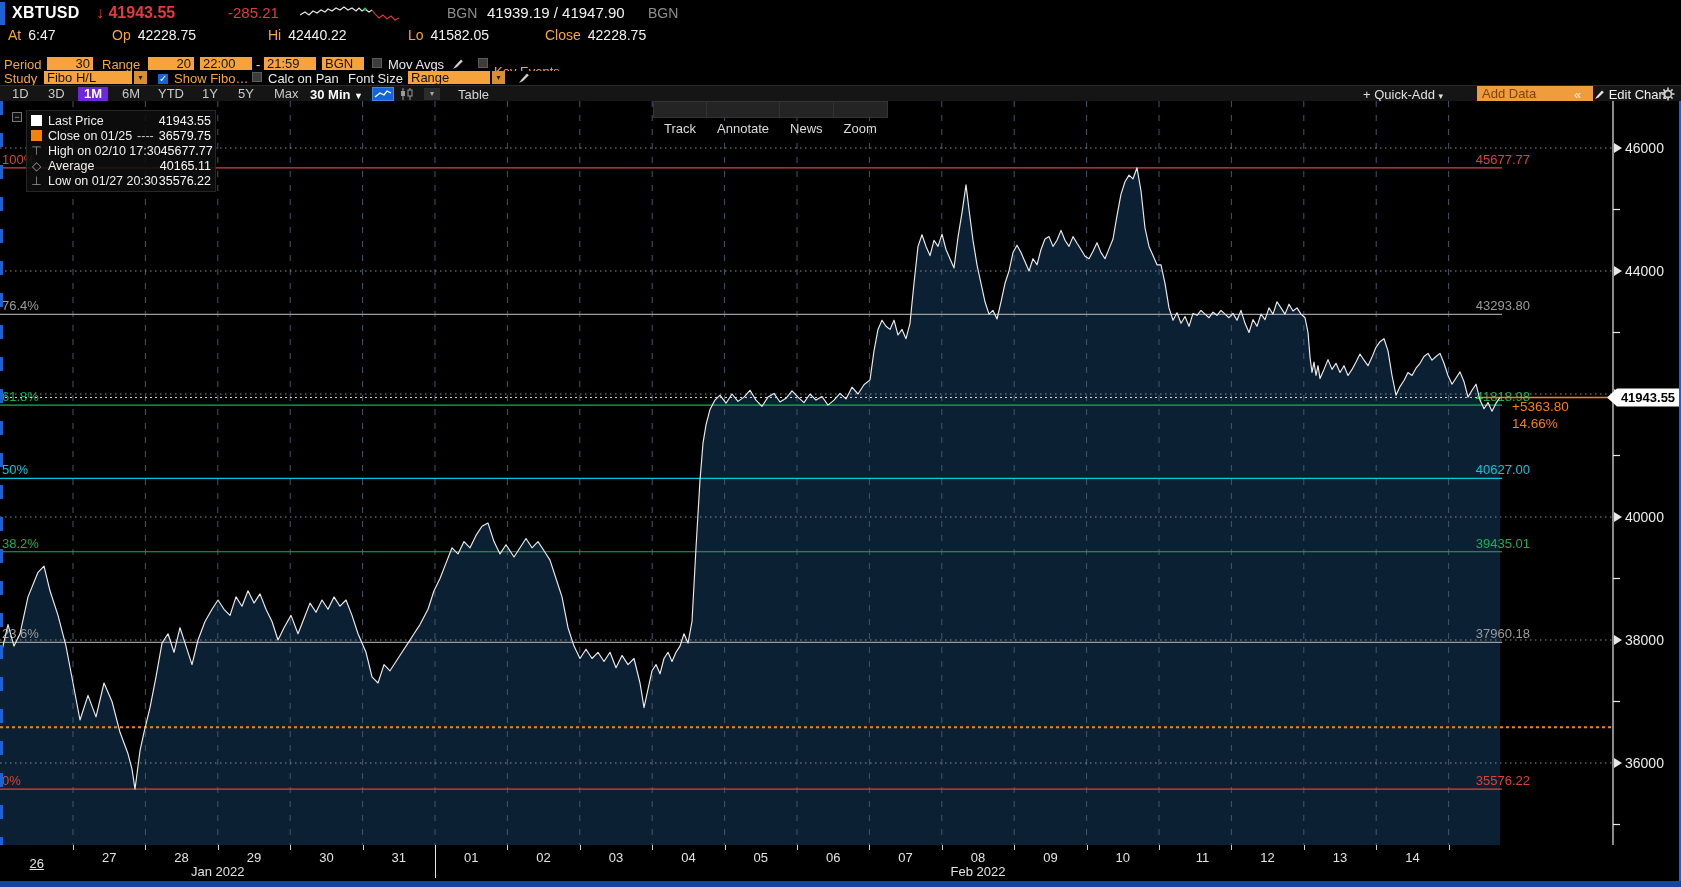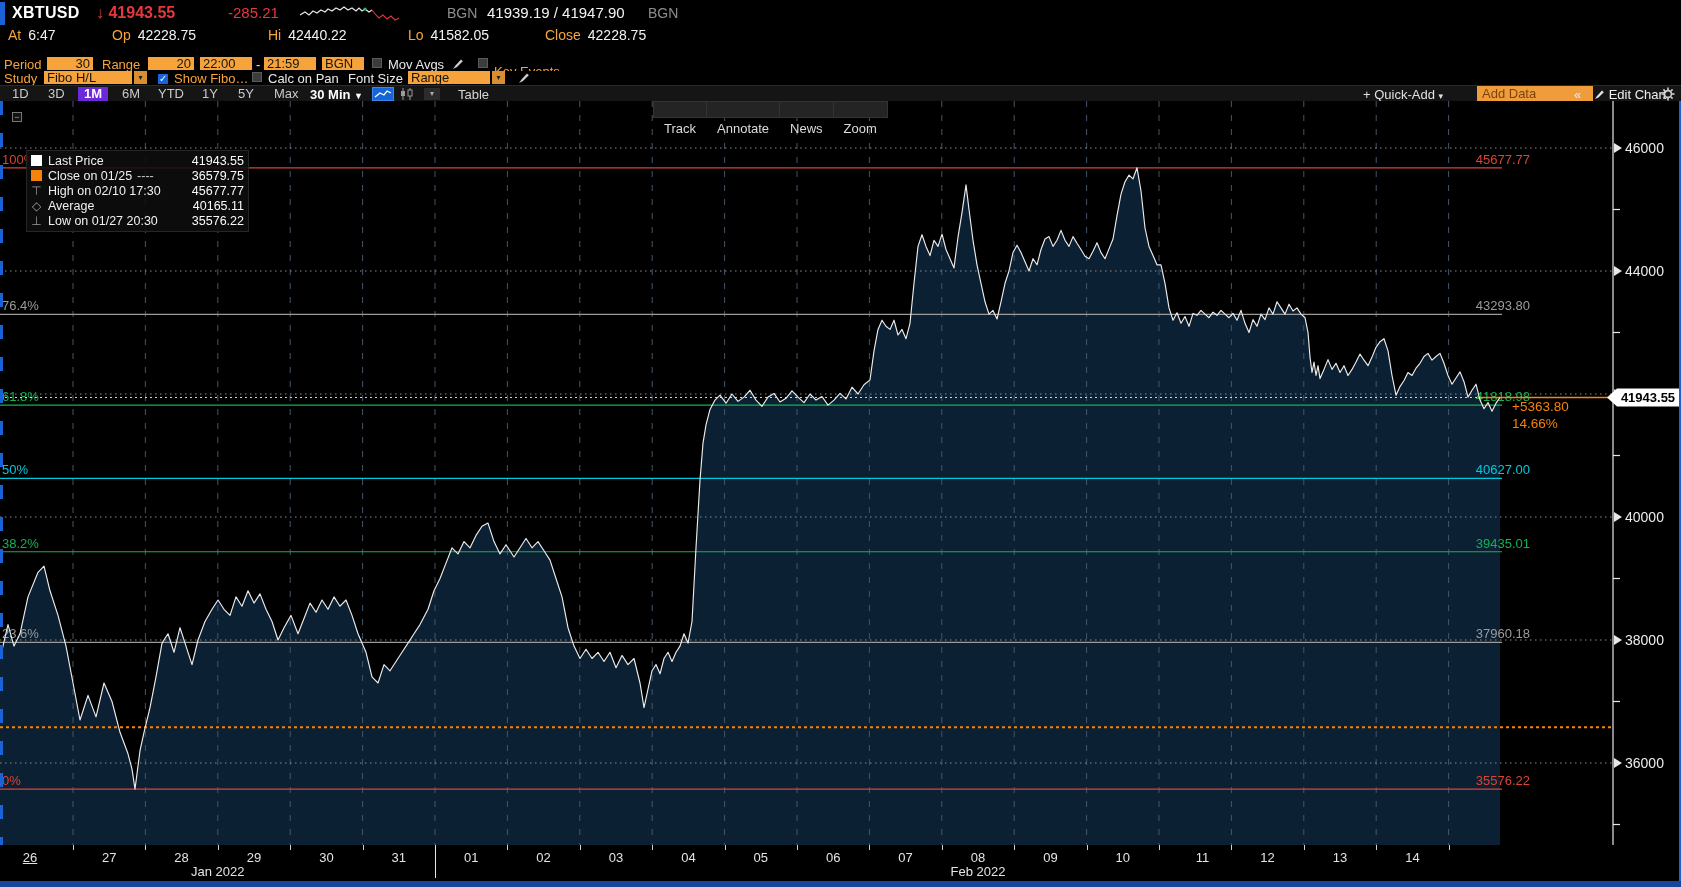--- a/index.html
+++ b/index.html
@@ -62,21 +62,21 @@
   
   #chart{left:0;top:101px;width:1681px;height:744px;background:#000;}
   #chart svg{position:absolute;left:0;top:0;}
 
   
   #floattb{left:653px;top:101px;height:17px;background:#242424;border:1px solid #333;display:flex;align-items:center;font-size:13px;color:#dcdcdc;}
   #floattb .tbi{display:flex;align-items:center;gap:19px;padding:0 10px;border-right:1px solid #333;height:15px;flex-direction:column;}
   #floattb .tbi:last-child{border-right:none;}
 
   
-  #legend{left:26px;top:110px;width:223px;background:rgba(14,14,14,0.88);border:1px solid #262626;padding:2px 4px 2px 4px;font-size:12.5px;margin-top:40px;}
+  #legend{left:26px;top:110px;width:190px;background:rgba(14,14,14,0.88);border:1px solid #262626;padding:2px 4px 2px 4px;font-size:12.5px;}
   #legend .lrow{display:flex;align-items:center;height:15.2px;white-space:nowrap;}
   #legend .sw{width:11px;height:11px;display:inline-block;margin-right:6px;flex:none;}
   #legend .mk{width:11px;margin-right:6px;color:#9a9a9a;font-size:12px;text-align:center;flex:none;}
   #legend .ll{color:#f0f0f0;}
   #legend .dash{color:#c9c9c9;margin-left:5px;}
   #legend .lv{margin-left:auto;color:#fafafa;}
   #treebox{left:12px;top:112px;width:10px;height:10px;border:1px solid #777;color:#aaa;font-size:9px;line-height:8px;text-align:center;background:#111;}
 
   
   #dates{left:0;top:845px;width:1681px;height:36px;background:#000;font-size:13px;color:#e3e3e3;}
@@ -346,21 +346,21 @@
       <div class="abs" style="left: 797px; top: 0px; width: 1px; height: 5px; background: rgb(207, 207, 207);"></div>
       <div class="abs" style="left: 869.4px; top: 0px; width: 1px; height: 5px; background: rgb(207, 207, 207);"></div>
       <div class="abs" style="left: 941.8px; top: 0px; width: 1px; height: 5px; background: rgb(207, 207, 207);"></div>
       <div class="abs" style="left: 1014.2px; top: 0px; width: 1px; height: 5px; background: rgb(207, 207, 207);"></div>
       <div class="abs" style="left: 1086.6px; top: 0px; width: 1px; height: 5px; background: rgb(207, 207, 207);"></div>
       <div class="abs" style="left: 1159px; top: 0px; width: 1px; height: 5px; background: rgb(207, 207, 207);"></div>
       <div class="abs" style="left: 1231.4px; top: 0px; width: 1px; height: 5px; background: rgb(207, 207, 207);"></div>
       <div class="abs" style="left: 1303.8px; top: 0px; width: 1px; height: 5px; background: rgb(207, 207, 207);"></div>
       <div class="abs" style="left: 1376.2px; top: 0px; width: 1px; height: 5px; background: rgb(207, 207, 207);"></div>
       <div class="abs" style="left: 1448.6px; top: 0px; width: 1px; height: 5px; background: rgb(207, 207, 207);"></div>
-      <div class="abs" style="left: 22.8px; top: 5px; width: 28px; text-align: left; text-decoration: underline;">26</div>
+      <div class="abs" style="left: 22.8px; top: 11px; width: 28px; text-align: center; text-decoration: underline;">26</div>
       <div class="abs" style="left: 95.2px; top: 5px; width: 28px; text-align: center;">27</div>
       <div class="abs" style="left: 167.6px; top: 5px; width: 28px; text-align: center;">28</div>
       <div class="abs" style="left: 240px; top: 5px; width: 28px; text-align: center;">29</div>
       <div class="abs" style="left: 312.4px; top: 5px; width: 28px; text-align: center;">30</div>
       <div class="abs" style="left: 384.8px; top: 5px; width: 28px; text-align: center;">31</div>
       <div class="abs" style="left: 457.2px; top: 5px; width: 28px; text-align: center;">01</div>
       <div class="abs" style="left: 529.6px; top: 5px; width: 28px; text-align: center;">02</div>
       <div class="abs" style="left: 602px; top: 5px; width: 28px; text-align: center;">03</div>
       <div class="abs" style="left: 674.4px; top: 5px; width: 28px; text-align: center;">04</div>
       <div class="abs" style="left: 746.8px; top: 5px; width: 28px; text-align: center;">05</div>

